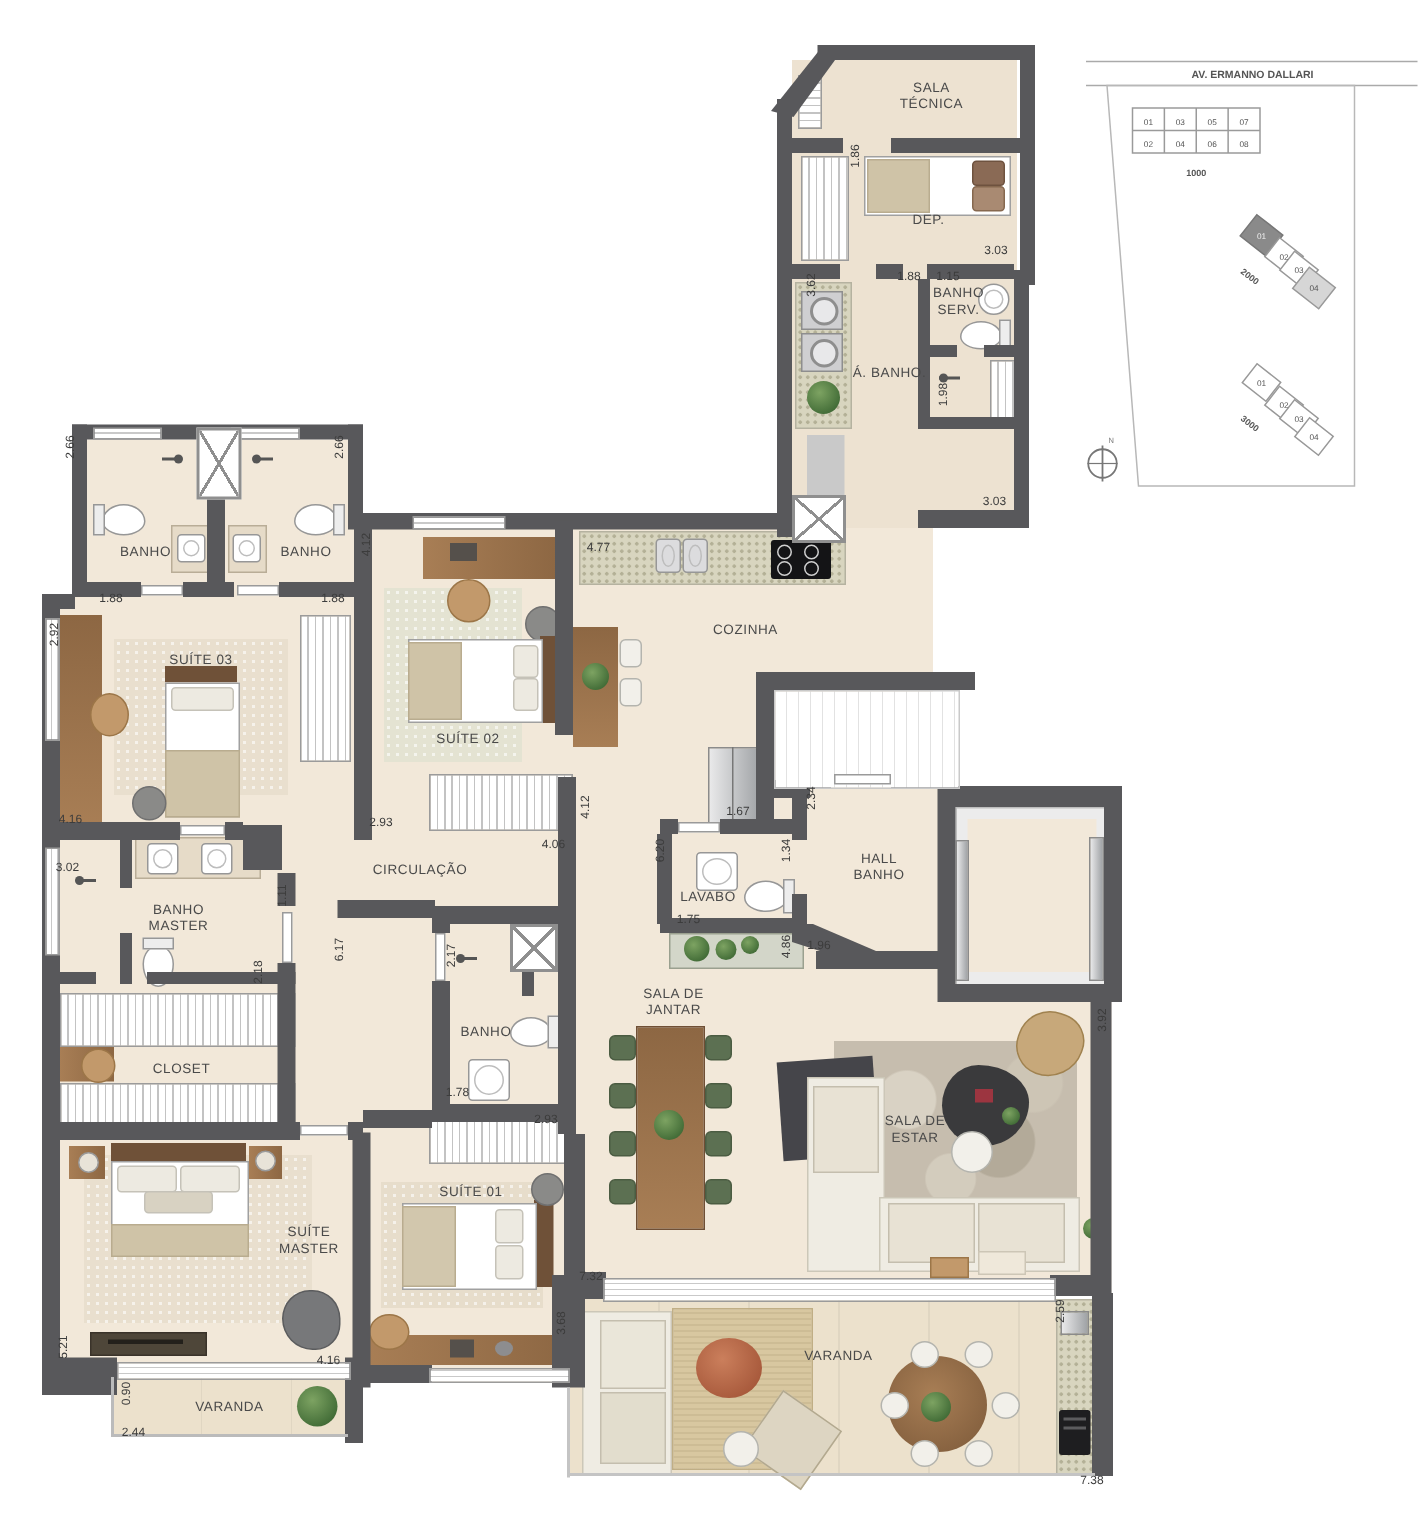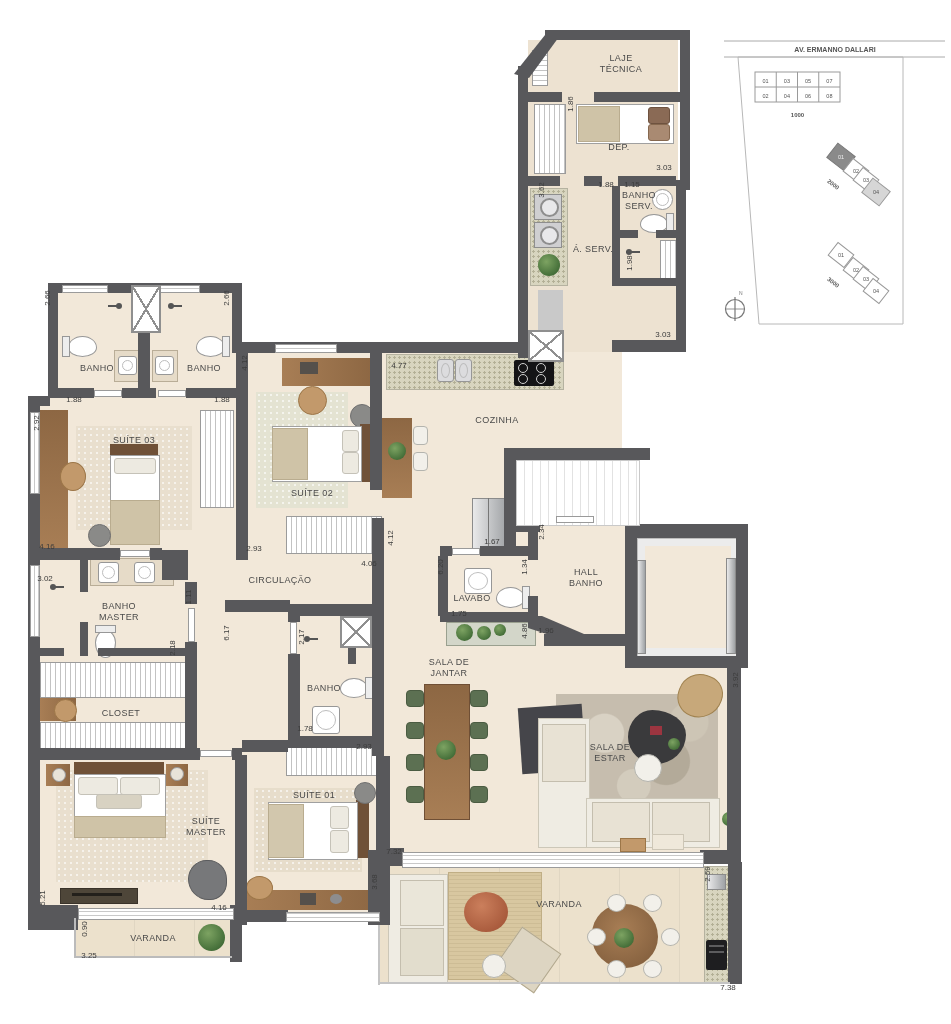--- a/index.html
+++ b/index.html
@@ -367,26 +367,26 @@
     <div class="leaf" style="left:94px;top:390px;width:26px;height:5px"></div>
     <div class="leaf" style="left:158px;top:390px;width:26px;height:5px"></div>
     <div class="leaf" style="left:120px;top:550px;width:28px;height:5px"></div>
     <div class="leaf" style="left:188px;top:608px;width:5px;height:32px"></div>
     <div class="leaf" style="left:200px;top:750px;width:30px;height:5px"></div>
     <div class="leaf" style="left:290px;top:622px;width:5px;height:30px"></div>
     <div class="leaf" style="left:452px;top:548px;width:26px;height:5px"></div>
   </div>
 
   <div class="layer lz4">
-    <div class="lbl" style="left:621px;top:64px">LAJE
+    <div class="lbl" style="left:621px;top:64px">SALA
 TÉCNICA</div>
     <div class="lbl" style="left:619px;top:147px">DEP.</div>
     <div class="lbl" style="left:639px;top:201px">BANHO
 SERV.</div>
-    <div class="lbl" style="left:593px;top:249px">Á. SERV.</div>
+    <div class="lbl" style="left:593px;top:249px">Á. BANHO.</div>
     <div class="lbl" style="left:497px;top:420px">COZINHA</div>
     <div class="lbl" style="left:97px;top:368px">BANHO</div>
     <div class="lbl" style="left:204px;top:368px">BANHO</div>
     <div class="lbl" style="left:134px;top:440px">SUÍTE 03</div>
     <div class="lbl" style="left:312px;top:493px">SUÍTE 02</div>
     <div class="lbl" style="left:280px;top:580px">CIRCULAÇÃO</div>
     <div class="lbl" style="left:472px;top:598px">LAVABO</div>
     <div class="lbl" style="left:586px;top:578px">HALL
 BANHO</div>
     <div class="lbl" style="left:119px;top:612px">BANHO
@@ -434,21 +434,21 @@
         <span class="dim rot" style="left: 172px; top: 648px;">2.18</span>
         <span class="dim rot" style="left: 301px; top: 637px;">2.17</span>
         <span class="dim" style="left: 305px; top: 728px;">1.78</span>
         <span class="dim" style="left: 364px; top: 746px;">2.93</span>
         <span class="dim" style="left: 394px; top: 851px;">7.32</span>
         <span class="dim rot" style="left: 374px; top: 882px;">3.68</span>
         <span class="dim rot" style="left: 735px; top: 680px;">3.92</span>
         <span class="dim rot" style="left: 42px; top: 898px;">5.21</span>
         <span class="dim" style="left: 219px; top: 907px;">4.16</span>
         <span class="dim rot" style="left: 84px; top: 929px;">0.90</span>
-        <span class="dim" style="left: 89px; top: 955px;">3.25</span>
+        <span class="dim" style="left: 89px; top: 955px;">2.44</span>
         <span class="dim rot" style="left: 707px; top: 874px;">2.59</span>
         <span class="dim" style="left: 728px; top: 987px;">7.38</span>
       </div>
   </div>
 
   <svg id="siteplan" width="233" height="306" viewBox="0 0 233 306">
     <line x1="6" y1="15" x2="227" y2="15" stroke="#aaaaaa" stroke-width="1"></line>
     <text x="117" y="26" font-size="7" font-weight="bold" fill="#555" text-anchor="middle">AV. ERMANNO DALLARI</text>
     <line x1="6" y1="31" x2="227" y2="31" stroke="#aaaaaa" stroke-width="1"></line>
     <polygon points="20,31 185,31 185,298 41,298" fill="none" stroke="#b8b8b8" stroke-width="1"></polygon>

